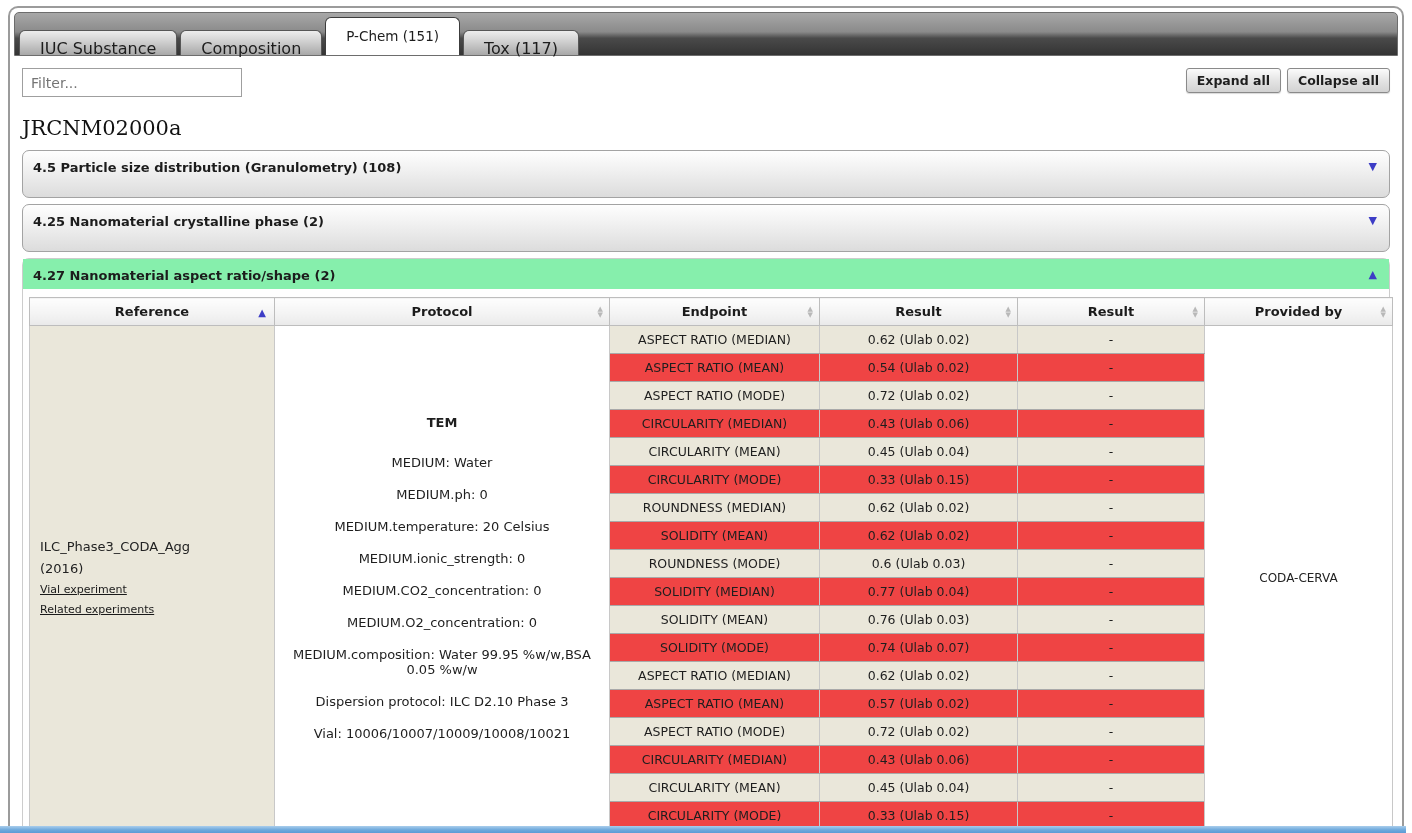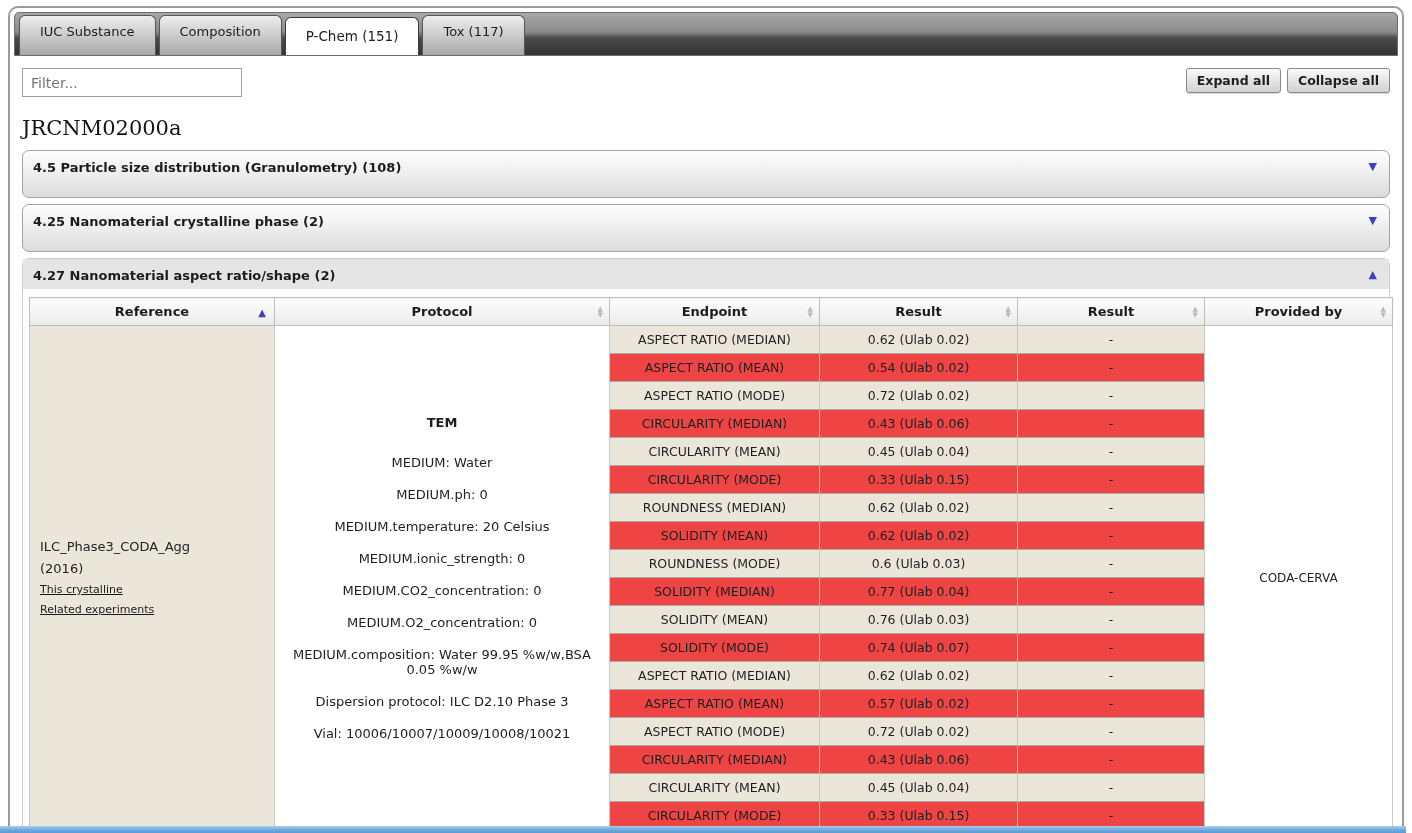--- a/index.html
+++ b/index.html
@@ -6,21 +6,21 @@
   html, body { width: 1412px; height: 833px; overflow: hidden; background: #fff;
     font-family: "DejaVu Sans", "Liberation Sans", sans-serif; color: #222; }
 
   .page-frame { margin: 6px 8px 0 8px; border: 2px solid #9b9b9b; border-bottom: none;
     border-radius: 10px 10px 0 0; padding: 4px 4px 0 4px; min-height: 830px; background: #fff; }
 
   
   .tabbar { height: 44px; border-radius: 5px 5px 0 0; border: 1px solid #6d6d6d;
     background: linear-gradient(#a8a8a8, #8a8a8a 45%, #4a4a4a 60%, #343434);
     display: flex; align-items: flex-end; padding: 0 0 0 4px; }
-  .tab { height: 40px; margin: 0 3px 0 0; padding: 8px 20px 0 20px; font-size: 13px;
+  .tab { height: 25px; margin: 0 3px 0 0; padding: 8px 20px 0 20px; font-size: 16px;
     color: #1d1d1d; border: 1px solid #565656; border-bottom: none; border-radius: 6px 6px 0 0;
     background: linear-gradient(#ededed, #cfcfcf 45%, #a8a8a8); cursor: pointer; white-space: nowrap; }
   .tab.active { background: #fff; height: 38px; padding-top: 10px; font-size: 13.5px;
     border-color: #3c3c3c; position: relative; z-index: 2; }
 
   
   .toolbar { display: flex; justify-content: space-between; align-items: flex-start;
     padding: 12px 8px 0 8px; height: 52px; }
   .filter-input { width: 220px; height: 29px; border: 1px solid #9f9f9f; padding: 4px 8px;
     font-size: 14px; color: #701a75; font-family: inherit; }
@@ -36,21 +36,21 @@
   
   .content { padding: 0 8px; }
   .acc-header { position: relative; height: 48px; margin-bottom: 6px; border: 1px solid #a3a3a3;
     border-radius: 7px; background: linear-gradient(#fefefe, #f1f1f1 40%, #dcdcdc);
     padding: 9px 30px 0 10px; font-size: 13px; font-weight: bold; color: #1c1c1c; cursor: pointer; }
   .acc-arrow { position: absolute; right: 12px; top: 9px; font-size: 11px; color: #3d3dc6; }
 
   .acc-open { border: 1px solid #cccccc; border-bottom: none; border-radius: 7px 7px 0 0;
     background: #fefefe; padding-bottom: 8px; }
   .acc-open .acc-header-open { position: relative; padding: 9px 30px 6px 10px; font-size: 13px;
-    font-weight: bold; color: #1c1c1c; cursor: pointer; background: #e5e5e5; }
+    font-weight: bold; color: #1c1c1c; cursor: pointer; background: #86efac; }
 
   
   table.results { border-collapse: collapse; table-layout: fixed; width: 1363px; margin: 8px 0 0 6px;
     font-size: 12.5px; background: #fff; }
   table.results th, table.results td { border: 1px solid #c8c8c8; border-top: 1px solid #a9a9a9;
     border-bottom: 1px solid #a9a9a9; text-align: center; vertical-align: middle; }
   table.results th { height: 28px; font-size: 13px; font-weight: bold; color: #1b1b1b;
     background: linear-gradient(#fdfdfd, #f3f3f3 60%, #e9e9e9); position: relative;
     border: 1px solid #bdbdbd; cursor: pointer; }
   .sort-icons { position: absolute; right: 6px; top: 50%; transform: translateY(-50%);
@@ -148,21 +148,21 @@
                   <span>▼</span>
                 </span></th>
             </tr>
           </thead>
         <tbody id="tbody-rows">
             <tr class="row-odd">
               <td class="ref-cell" rowspan="18">
                 <div class="ref-inner">
                   <div>ILC_Phase3_CODA_Agg</div>
                   <div>(2016)</div>
-                  <a class="ref-link">This crystalline</a>
+                  <a class="ref-link">Vial experiment</a>
                   <a class="ref-link">Related experiments</a>
                 </div>
               </td>
               <td class="protocol-cell" rowspan="18">
                 <div class="proto-inner">
                   <div class="proto-method">TEM</div>
                   <div>MEDIUM: Water</div>
                   <div>MEDIUM.ph: 0</div>
                   <div>MEDIUM.temperature: 20 Celsius</div>
                   <div>MEDIUM.ionic_strength: 0</div>

